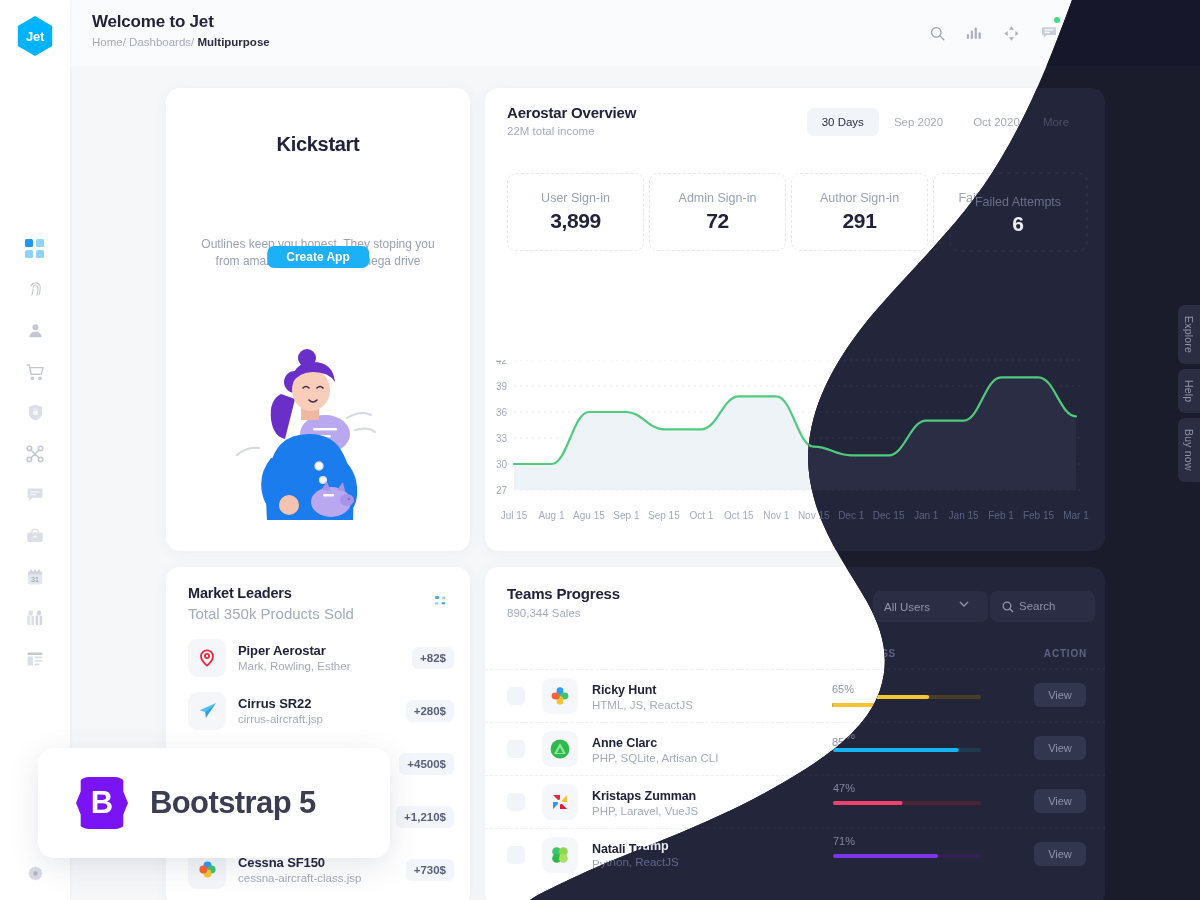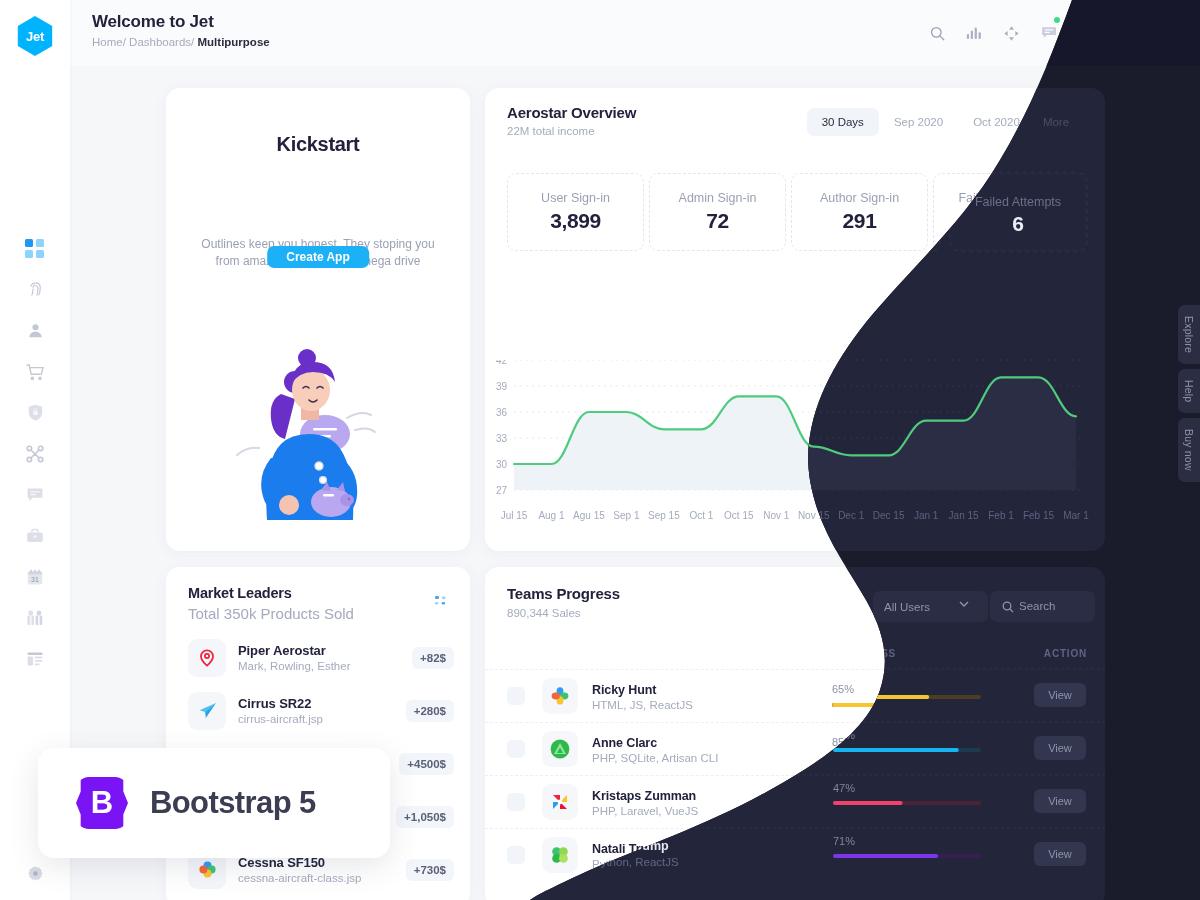--- a/index.html
+++ b/index.html
@@ -409,21 +409,21 @@
           <div class="ml-desc"></div>
         </div>
         <div class="ml-amt">+4500$</div>
       </div>
       <div class="ml-row">
         <div class="ml-ico" style="visibility:hidden"></div>
         <div class="ml-txt">
           <div class="ml-name"></div>
           <div class="ml-desc"></div>
         </div>
-        <div class="ml-amt">+1,050$</div>
+        <div class="ml-amt">+1,210$</div>
       </div>
       <div class="ml-row">
         <div class="ml-ico">
           <svg width="21" height="21" viewBox="0 0 21 21">
             <circle cx="10.5" cy="6.4" r="4" fill="#2a9df4"></circle>
             <circle cx="14.6" cy="10.5" r="4" fill="#3ec46d"></circle>
             <circle cx="10.5" cy="14.6" r="4" fill="#f7c531"></circle>
             <circle cx="6.4" cy="10.5" r="4" fill="#f2663c"></circle>
           </svg>
         </div>

